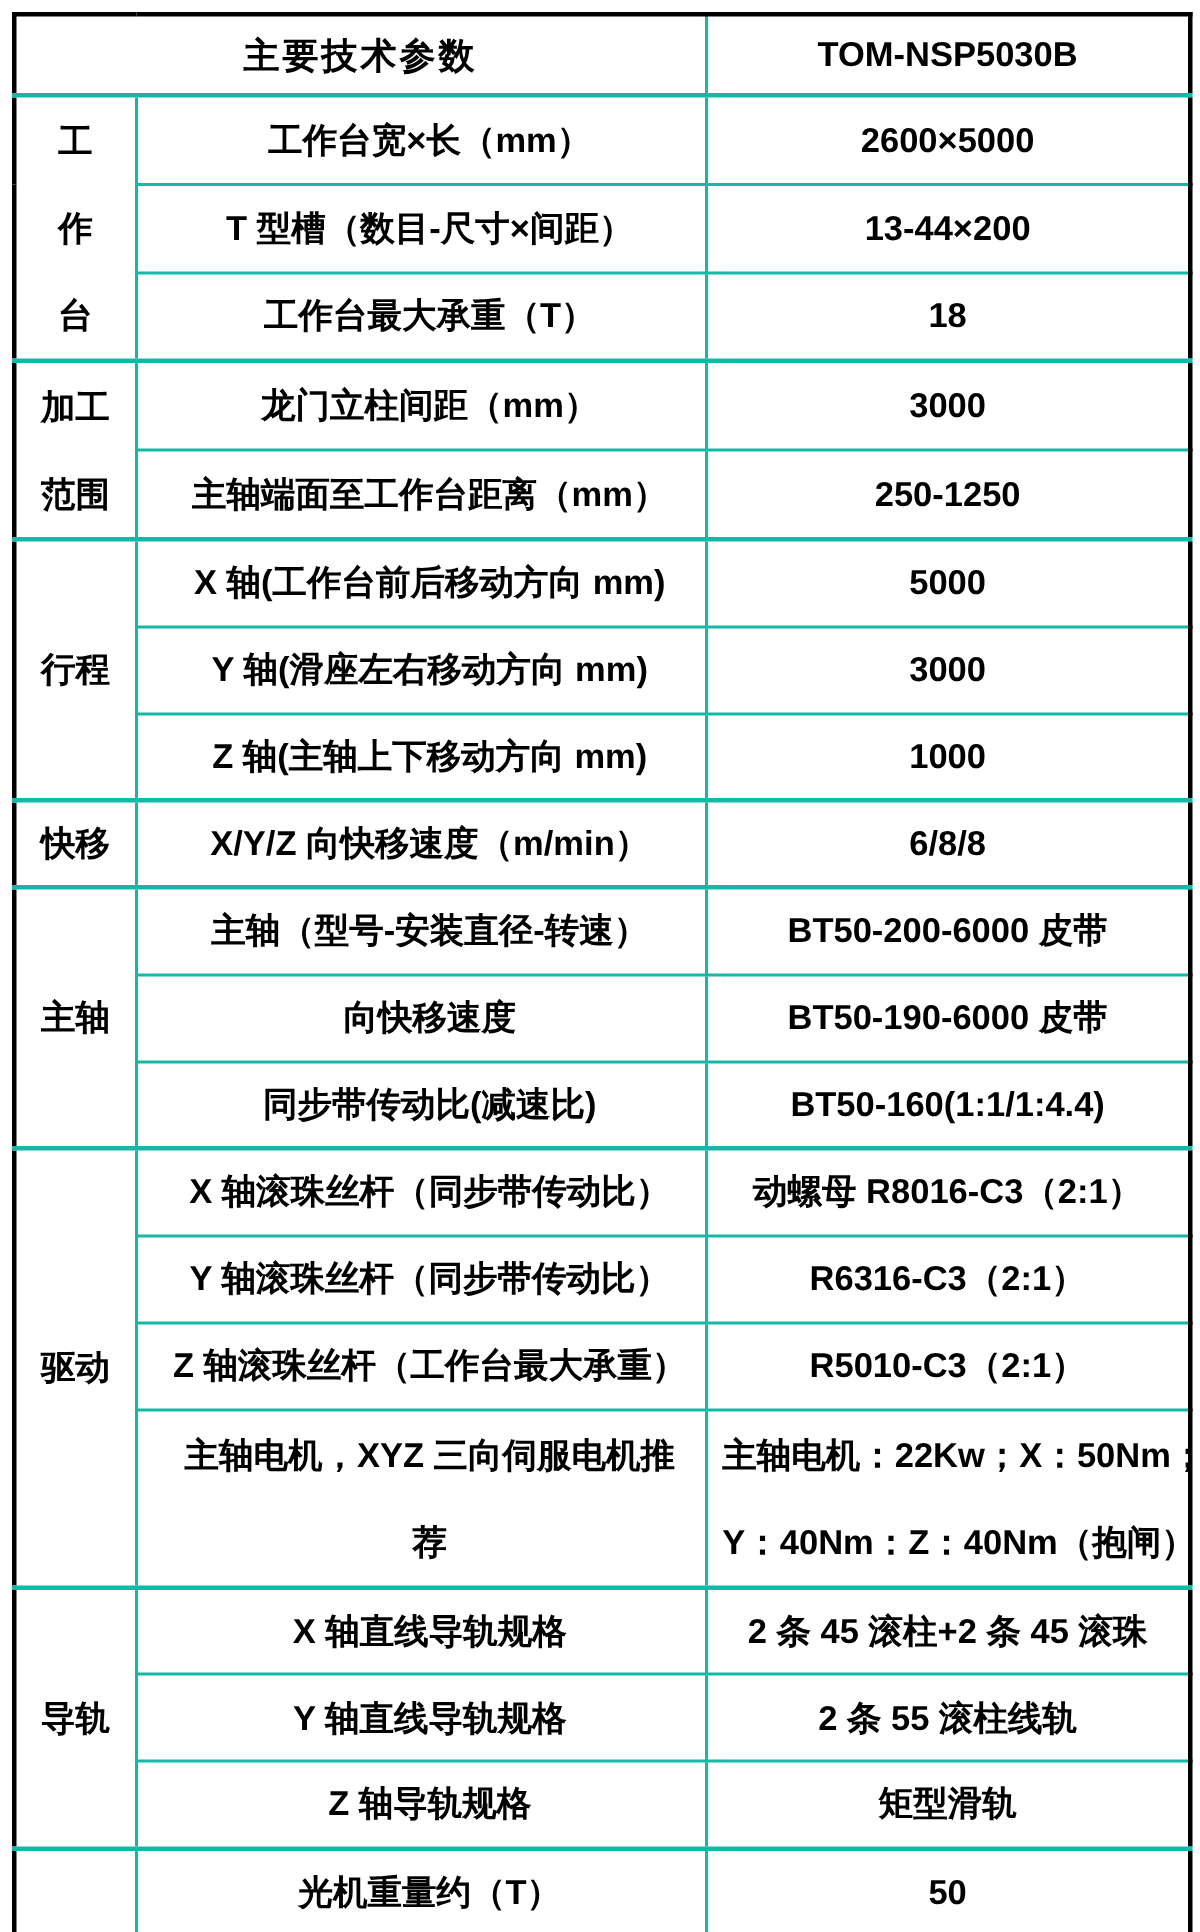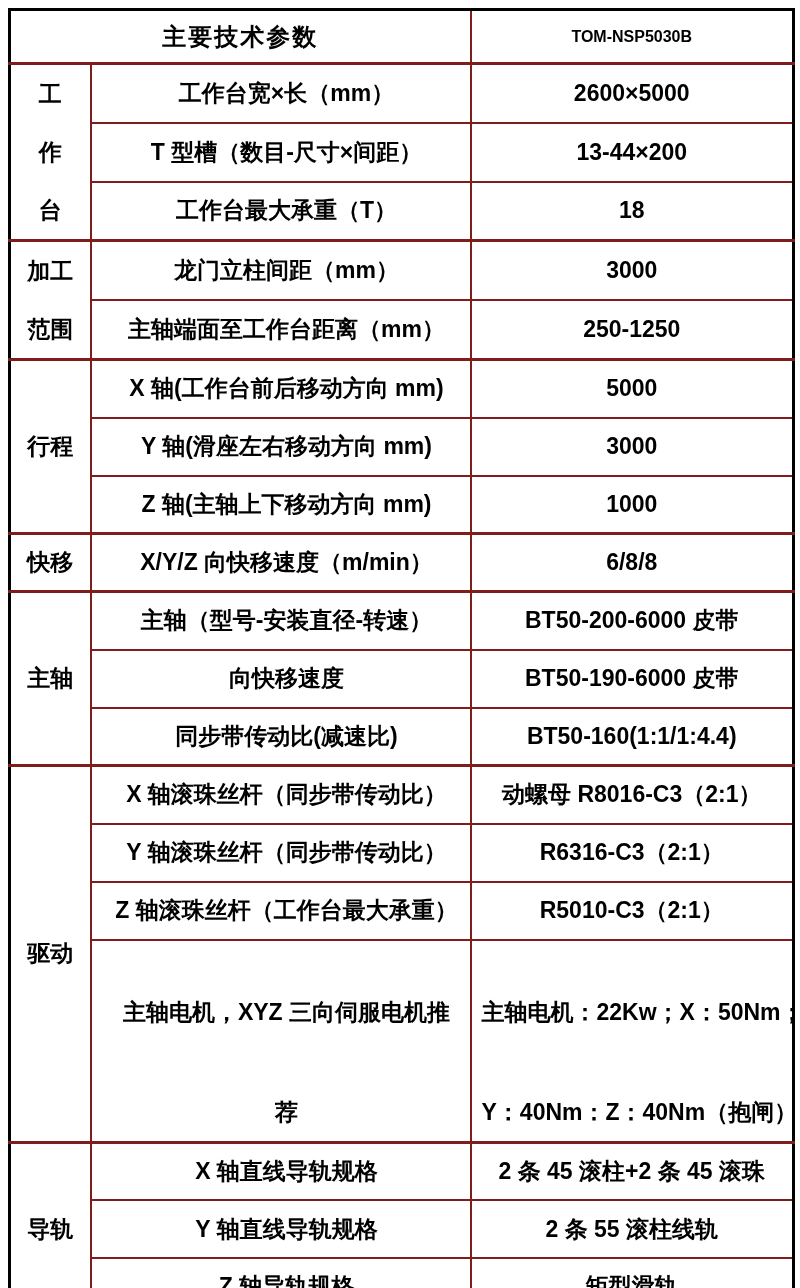--- a/index.html
+++ b/index.html
@@ -17,41 +17,41 @@
     -webkit-font-smoothing: none;
   }
   table.spec {
     border-collapse: collapse;
     table-layout: fixed;
     width: 784px;
     margin: 8px 0 0 8px;
     border: 3px solid #000000;
   }
   td {
-    border: 2px solid #7f1d1d;
+    border: 2px solid #14b8a6;
     font-size: 23px;
     vertical-align: middle;
     padding: 0;
     overflow: hidden;
   }
   tr.hrow  { height: 54px; }
   tr.r     { height: 58px; }
   tr.big   { height: 116px; }
   
   tr.gs > td { border-top-width: 3px; }
 
   .c     { text-align: center; }
   .param { text-align: center; padding-left: 12px; }
   .gcell { text-align: center; padding: 0; }
   .gstack { vertical-align: top; }
   .gstack .gl { height: 58px; line-height: 58px; text-align: center; }
-  .mline { line-height: 58px; white-space: nowrap; margin-top: 42px; }
+  .mline { line-height: 58px; white-space: nowrap; }
   .vleft { text-align: left; padding-left: 10px; }
   .hdr   { font-size: 24px; letter-spacing: 2px; }
-  .hdrm  { font-size: 16px; letter-spacing: 0; }
+  .hdrm  { font-size: 23px; letter-spacing: 0; }
 </style>
 </head>
 <body>
 
 <table class="spec">
   <colgroup>
     <col style="width:81px">
     <col style="width:380px">
     <col style="width:323px">
   </colgroup>

